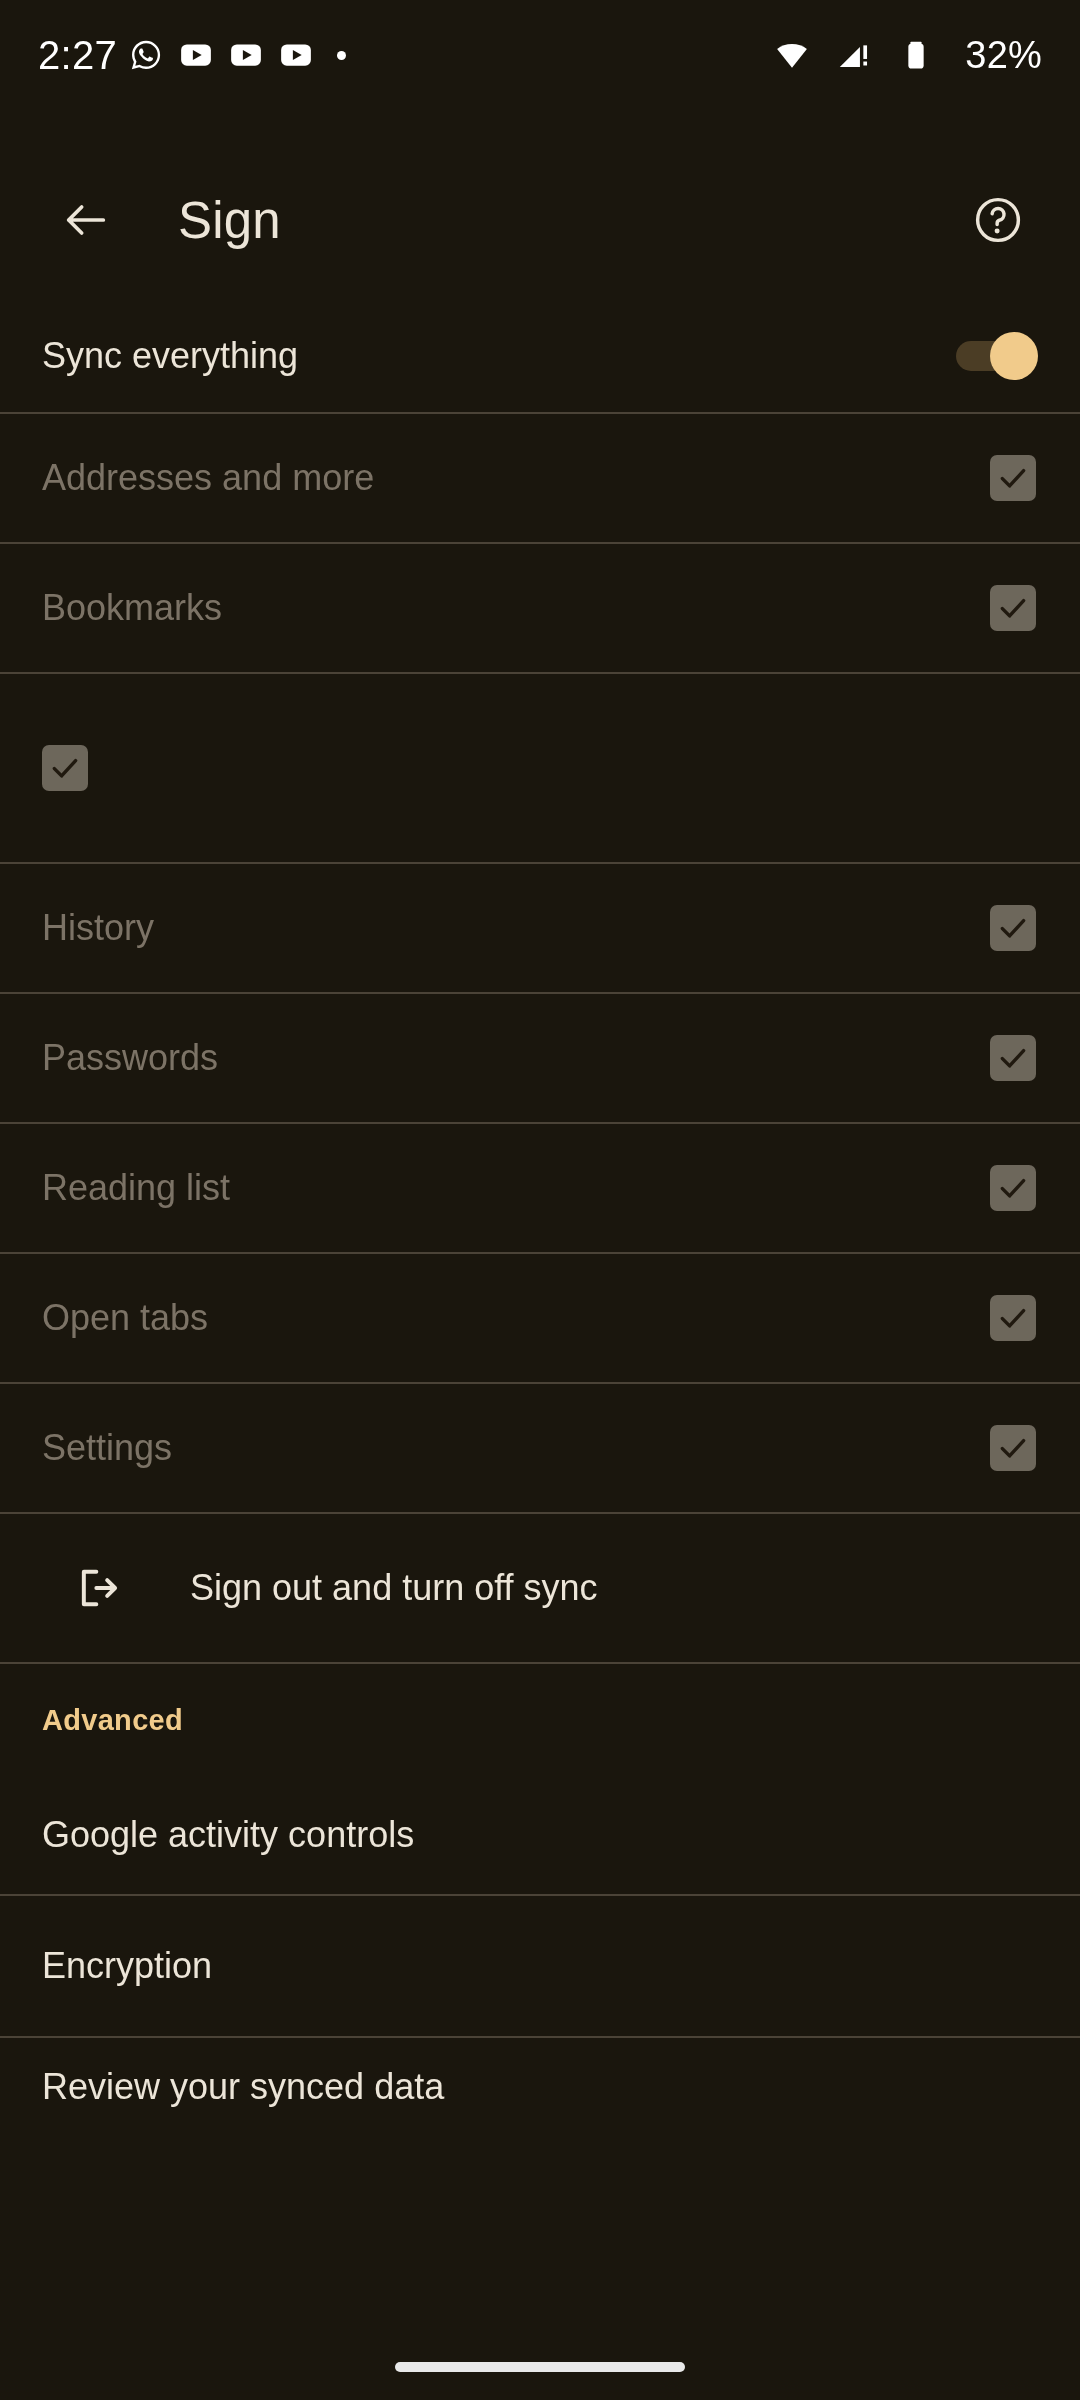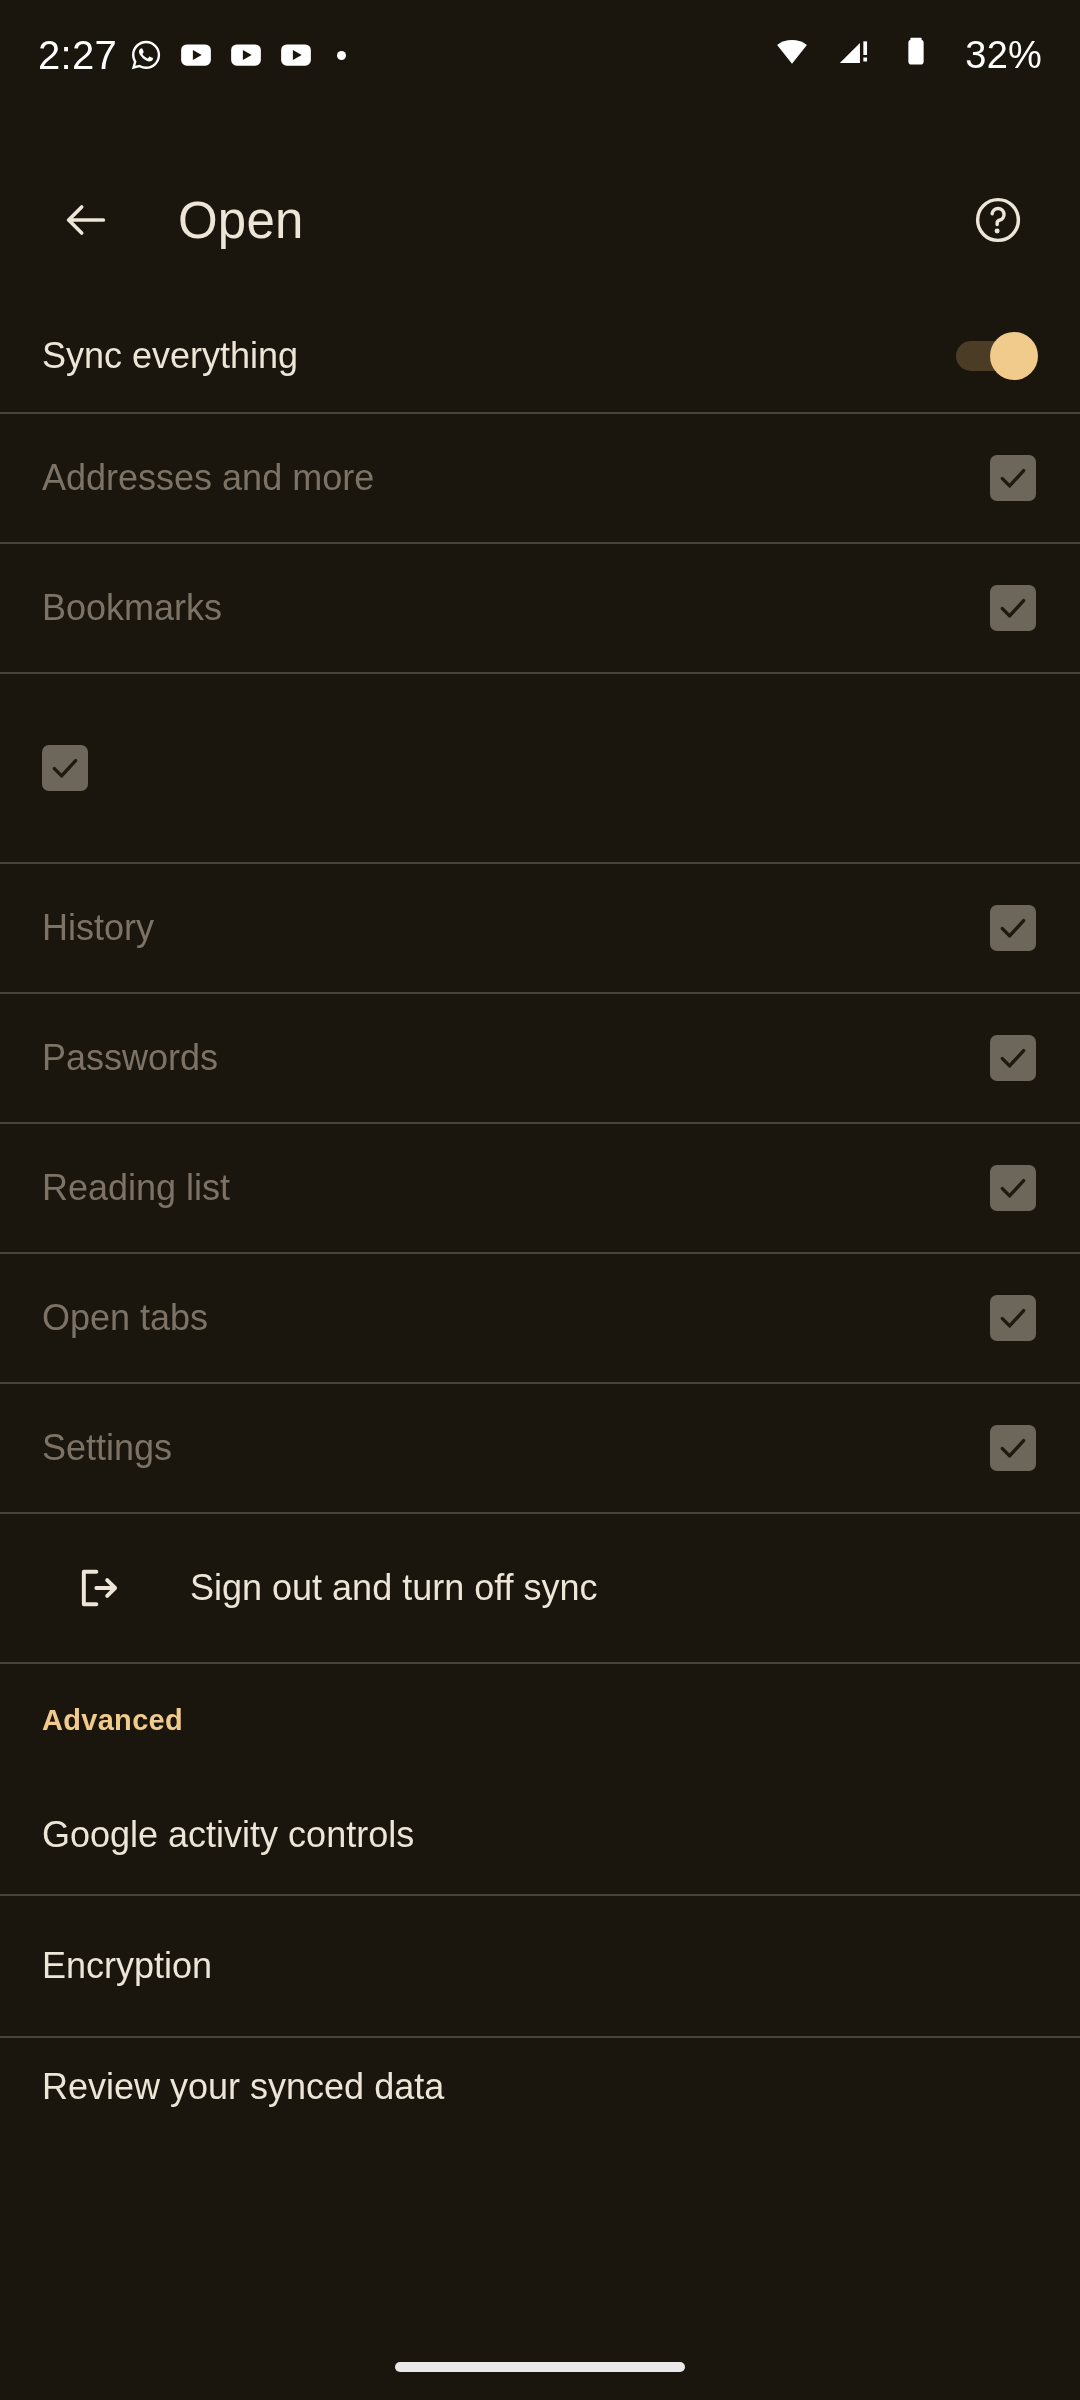--- a/index.html
+++ b/index.html
@@ -52,20 +52,21 @@
     display: block;
   }
   .sb-dot {
     width: 9px; height: 9px;
     border-radius: 50%;
     background: #ffffff;
     margin-left: 8px;
   }
   .sb-right {
     display: flex;
+    align-items: center;
     gap: 28px;
   }
   .sb-batt-text {
     font-size: 38px;
     font-weight: 500;
     color: #ffffff;
     margin-left: 4px;
     letter-spacing: 0.2px;
   }
 
@@ -323,21 +324,21 @@
       <div class="sb-batt-text">32%</div>
     </div>
   </div>
 
   <div class="toolbar">
     <div class="back-btn">
       <svg width="52" height="52" viewBox="0 0 24 24">
         <path d="M20 12H4M10 6l-6 6 6 6" fill="none" stroke="#ece5d8" stroke-width="1.7" stroke-linecap="round" stroke-linejoin="round"></path>
       </svg>
     </div>
-    <div class="page-title">Open</div>
+    <div class="page-title">Sign</div>
     <div class="help-btn">
       <svg width="52" height="52" viewBox="0 0 24 24">
         <circle cx="12" cy="12" r="9.4" fill="none" stroke="#ece5d8" stroke-width="1.6"></circle>
         <path d="M9.3 9.1a2.75 2.75 0 1 1 3.3 3c-.75.2-1 .8-1 1.5v.5" fill="none" stroke="#ece5d8" stroke-width="1.6" stroke-linecap="round"></path>
         <circle cx="11.6" cy="17.1" r="1.15" fill="#ece5d8"></circle>
       </svg>
     </div>
   </div>
 
   <div class="list">

